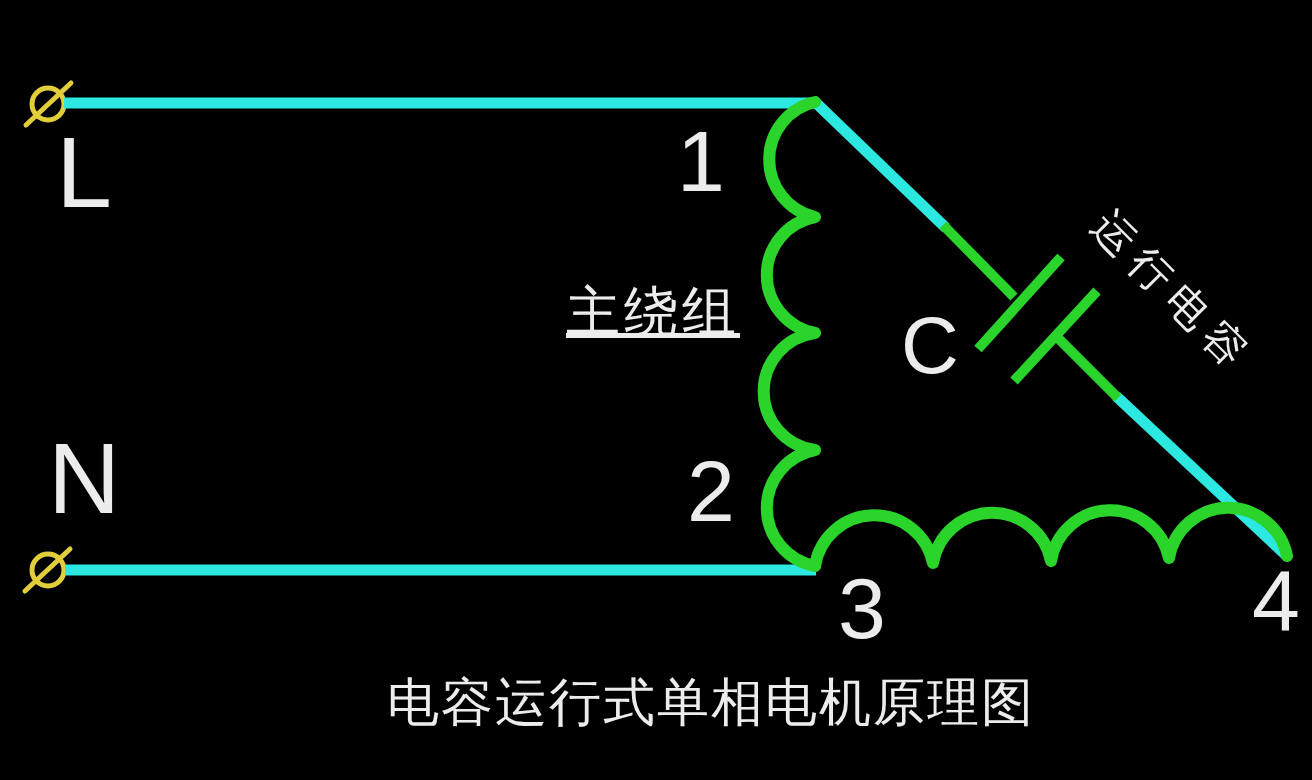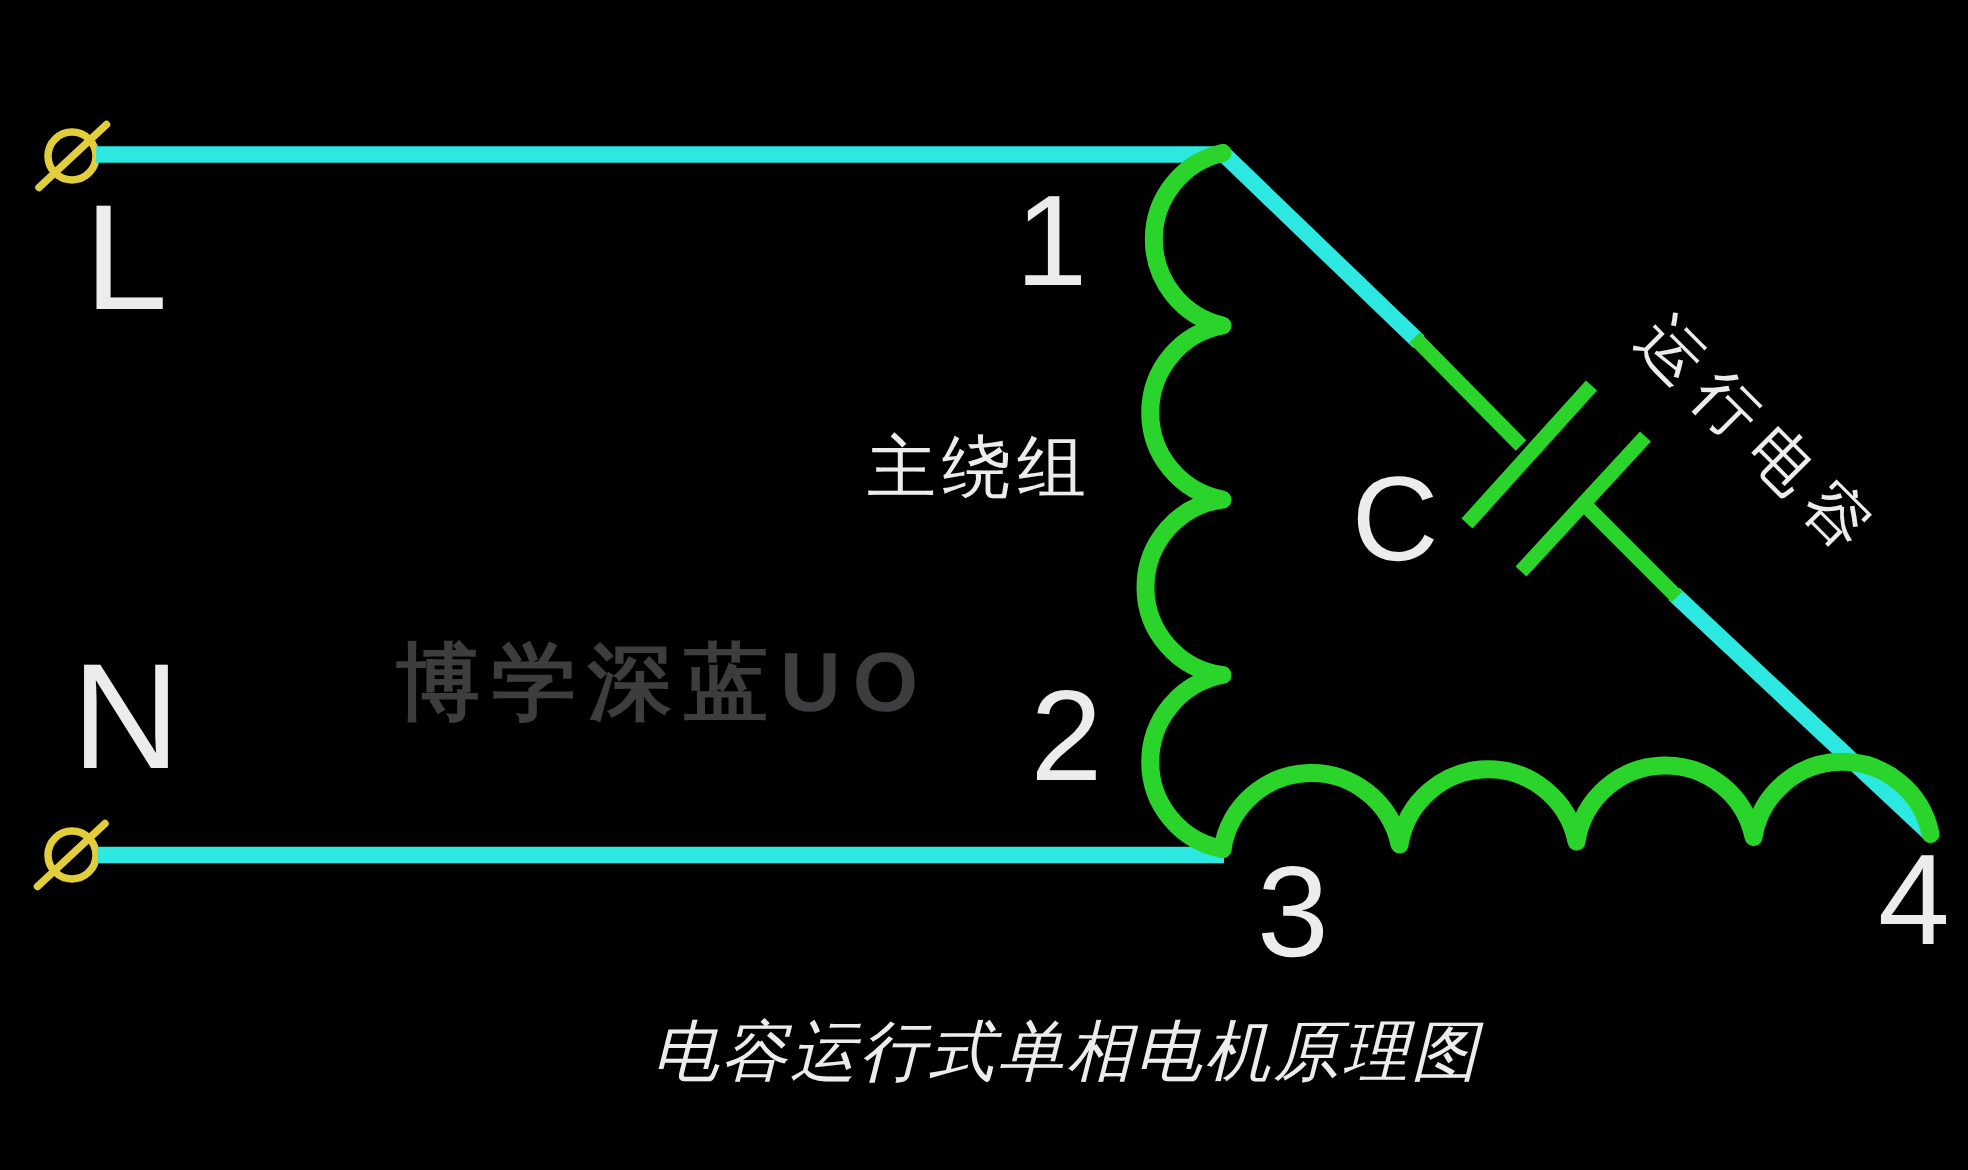--- a/index.html
+++ b/index.html
@@ -21,30 +21,30 @@
     position:absolute;
     color:#ececec;
     font-weight:300;
     white-space:nowrap;
     transform:translate(-50%,-50%);
     line-height:1;
   }
   .lbl-supply{font-size:100px;}
   .lbl-node{font-size:86px;}
   .lbl-cap-c{font-size:80px;}
-  .lbl-cjk{font-size:46px;letter-spacing:4px;}
+  .lbl-cjk{font-size:54px;letter-spacing:4px;text-decoration:underline;}
   .lbl-cap-name{
     font-size:42px;letter-spacing:10px;
     transform:translate(-50%,-50%) rotate(45deg);
   }
   .lbl-watermark{
     font-size:56px;letter-spacing:8px;
     color:#3d3d40;font-weight:600;
   }
-  .lbl-title{font-size:44px;letter-spacing:2px;font-style:italic;}
+  .lbl-title{font-size:52px;letter-spacing:2px;}
 </style>
 </head>
 <body>
 
 <div class="stage">
 
   <svg class="circuit-svg" width="1312" height="780" viewBox="0 0 1312 780">
 
     <g>
       <circle cx="48" cy="104" r="16" class="term" stroke="#e2ce3a"></circle>
@@ -80,17 +80,16 @@
   <div class="lbl lbl-node" style="left:711px;top:491px;">2</div>
   <div class="lbl lbl-node" style="left:862px;top:608px;">3</div>
   <div class="lbl lbl-node" style="left:1276px;top:600px;">4</div>
 
   <div class="lbl lbl-cap-c" style="left:930px;top:346px;">C</div>
 
   <div class="lbl lbl-cjk" style="left:653px;top:311px;">主绕组</div>
 
   <div class="lbl lbl-cap-name" style="left:1173px;top:292px;">运行电容</div>
 
-  <div class="lbl lbl-watermark" style="left:442px;top:455px;">博学深蓝UO</div>
 
   <div class="lbl lbl-title" style="left:711px;top:702px;">电容运行式单相电机原理图</div>
 
 </div>
 
 </body></html>

